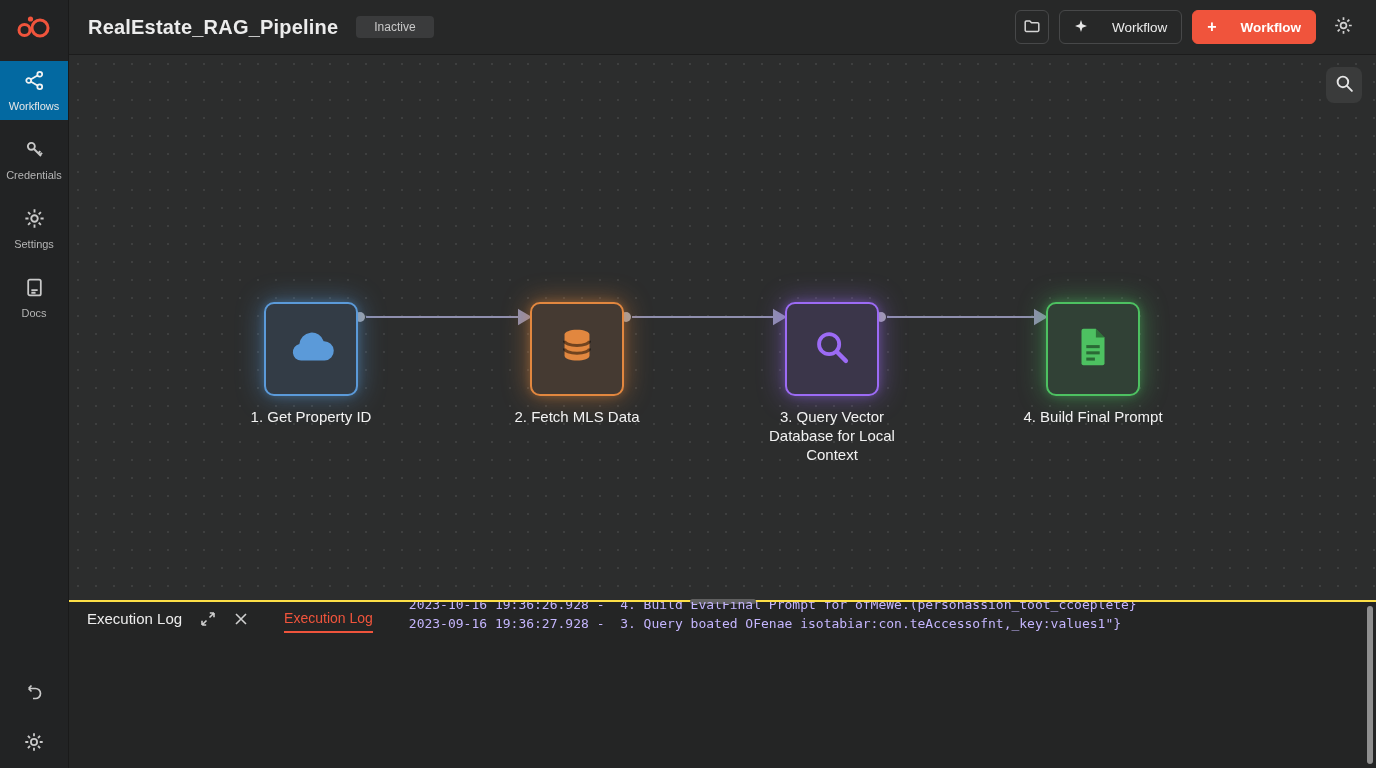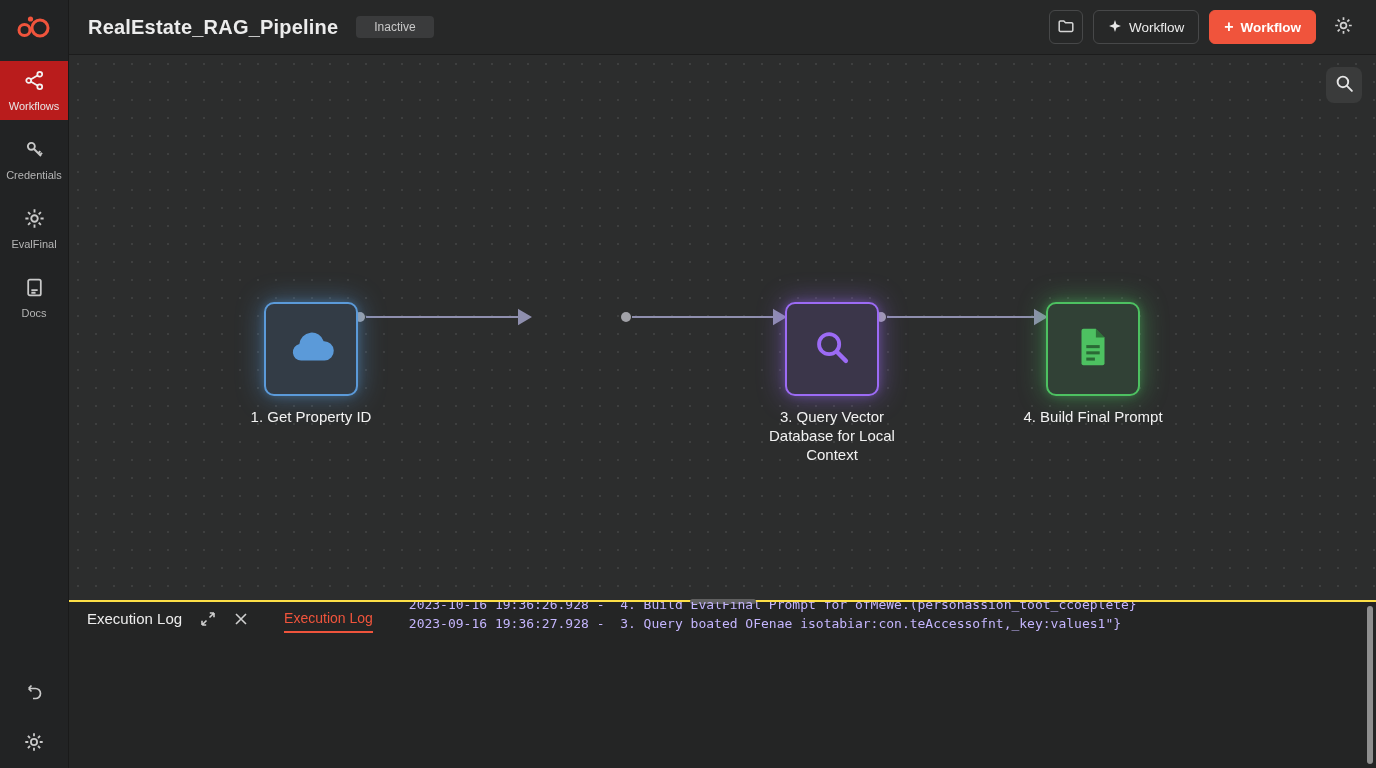--- a/index.html
+++ b/index.html
@@ -18,38 +18,38 @@
   .app{display:grid;grid-template-columns:69px 1307px;grid-template-rows:55px 545px 168px;
     width:1376px;height:768px;}
 
   
   .sidebar{grid-column:1;grid-row:1/4;background:var(--sidebar-bg);
     border-right:1px solid #1a1a1a;display:flex;flex-direction:column;align-items:stretch;}
   .logo{height:55px;display:flex;align-items:center;justify-content:center;cursor:pointer;}
   .nav{display:flex;flex-direction:column;gap:10px;margin-top:6px;}
   .nav-item{display:flex;flex-direction:column;align-items:center;gap:5px;
     padding:9px 0 8px;cursor:pointer;}
-  .nav-item.active{background:#b91c1c;text-align:center;}
+  .nav-item.active{background:#0369a1;text-align:center;}
   .nav-label{font-size:11px;color:var(--txt-dim);}
   .nav-item.active .nav-label{color:#e6e6e6;}
   .sidebar-bottom{margin-top:auto;display:flex;flex-direction:column;align-items:center;
     gap:30px;padding-bottom:16px;}
   .sb-icon{display:flex;align-items:center;justify-content:center;cursor:pointer;}
 
   
   .header{grid-column:2;grid-row:1;background:var(--header-bg);display:flex;align-items:center;
     padding:0 16px 0 19px;border-bottom:1px solid #1c1c1c;gap:10px;}
   .wf-title{font-size:20px;font-weight:700;letter-spacing:.2px;}
   .badge{background:#3a3b3c;color:#c9c9c9;font-size:12px;padding:4px 18px;border-radius:4px;
     margin-left:8px;}
   .spacer{flex:1;}
   .icon-btn{width:34px;height:34px;border-radius:6px;border:1px solid #474849;background:transparent;
     display:flex;align-items:center;justify-content:center;cursor:pointer;}
   .icon-btn.plain{border:none;}
-  .btn{height:34px;border-radius:6px;display:flex;align-items:center;gap:7px;padding:0 14px;
+  .btn{height:34px;border-radius:6px;display:flex;align-items:center;gap:24px;padding:0 14px;
     font-size:13.5px;cursor:pointer;border:1px solid #474849;background:transparent;color:#ececec;
     font-family:inherit;}
   .btn.primary{background:var(--accent);border-color:var(--accent);color:#fff;font-weight:600;}
   .btn .plus{font-size:16px;font-weight:700;line-height:1;}
 
   
   .canvas{grid-column:2;grid-row:2;position:relative;background-color:var(--canvas-bg);
     background-image:radial-gradient(#3e3f3f 1.1px, transparent 1.2px);
     background-size:18px 18px;overflow:hidden;}
   .edges{position:absolute;left:0;top:0;pointer-events:none;}
@@ -121,21 +121,21 @@
         <span class="nav-label">Credentials</span>
       </div>
 
       <div class="nav-item">
         <span class="nav-icon">
           <svg width="21" height="21" viewBox="0 0 20 20" fill="none" stroke="#c9c9c9" stroke-width="1.8">
             <circle cx="10" cy="10" r="3.1"></circle>
             <path d="M10 1.3v3M10 15.7v3M1.3 10h3M15.7 10h3M3.9 3.9l2.1 2.1M14 14l2.1 2.1M3.9 16.1L6 14M14 6l2.1-2.1"></path>
           </svg>
         </span>
-        <span class="nav-label">EvalFinal</span>
+        <span class="nav-label">Settings</span>
       </div>
 
       <div class="nav-item">
         <span class="nav-icon">
           <svg width="21" height="21" viewBox="0 0 20 20" fill="none" stroke="#c9c9c9" stroke-width="1.7">
             <rect x="4" y="2.5" width="12" height="15" rx="1.6"></rect>
             <path d="M7 12.5h6M7 15h4"></path>
           </svg>
         </span>
         <span class="nav-label">Docs</span>
@@ -216,20 +216,31 @@
       <div class="node-box">
         <span>
           <svg width="50" height="50" viewBox="0 0 48 48" fill="currentColor">
             <path d="M37 37H14.5a8 8 0 0 1-1.7-15.8 12 12 0 0 1 23.4-2.7A8.6 8.6 0 0 1 37 37z"></path>
           </svg>
         </span>
       </div>
       <div class="node-label">1. Get Property ID</div>
     </div>
 
+    <div class="node" style="left: 423px; --c: #e2873f;">
+      <div class="node-box">
+        <span>
+          <svg width="46" height="46" viewBox="0 0 48 48">
+            <path d="M11 11c0-2.8 5.8-5 13-5s13 2.2 13 5v22c0 2.8-5.8 5-13 5s-13-2.2-13-5z" fill="currentColor"></path>
+            <path d="M11 17.5c0 2.8 5.8 5 13 5s13-2.2 13-5M11 25.5c0 2.8 5.8 5 13 5s13-2.2 13-5" fill="none" stroke="rgba(0,0,0,0.5)" stroke-width="3.2"></path>
+          </svg>
+        </span>
+      </div>
+      <div class="node-label">2. Fetch MLS Data</div>
+    </div>
 
     <div class="node" style="left: 678px; --c: #9c6bf5;">
       <div class="node-box">
         <span>
           <svg width="46" height="46" viewBox="0 0 48 48" fill="none" stroke="currentColor">
             <circle cx="21" cy="21" r="10.5" stroke-width="4"></circle>
             <line x1="29" y1="29" x2="38.5" y2="38.5" stroke-width="4.5" stroke-linecap="round"></line>
           </svg>
         </span>
       </div>

